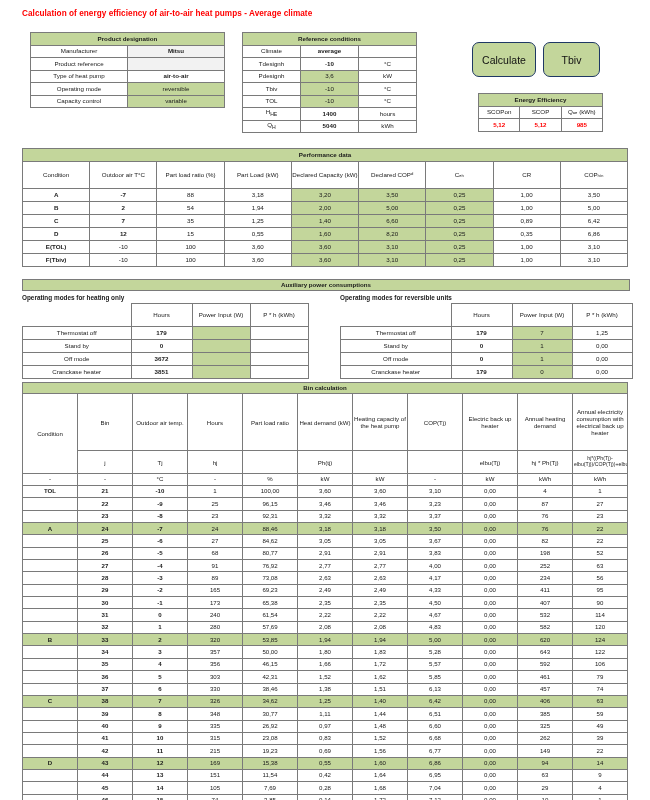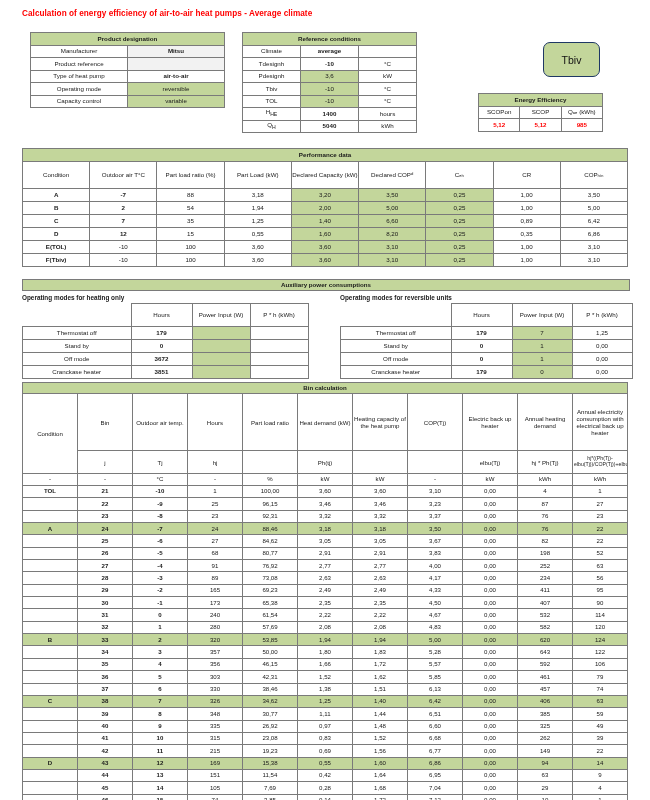--- a/index.html
+++ b/index.html
@@ -198,20 +198,21 @@
         <td class="c3">hours</td>
       </tr>
       <tr>
         <td class="c1">Q<sub>H</sub></td>
         <td class="c2 b">5040</td>
         <td class="c3">kWh</td>
       </tr>
     </tbody>
   </table>
 
+  <div class="btn" id="btn-calculate">Calculate</div>
   <div class="btn" id="btn-reset">Tbiv</div>
 
   <table id="tbl-energy">
     <tbody>
       <tr>
         <td colspan="3" class="grnhdr">Energy Efficiency</td>
       </tr>
       <tr>
         <td class="c">SCOPon</td>
         <td class="c">SCOP</td>

